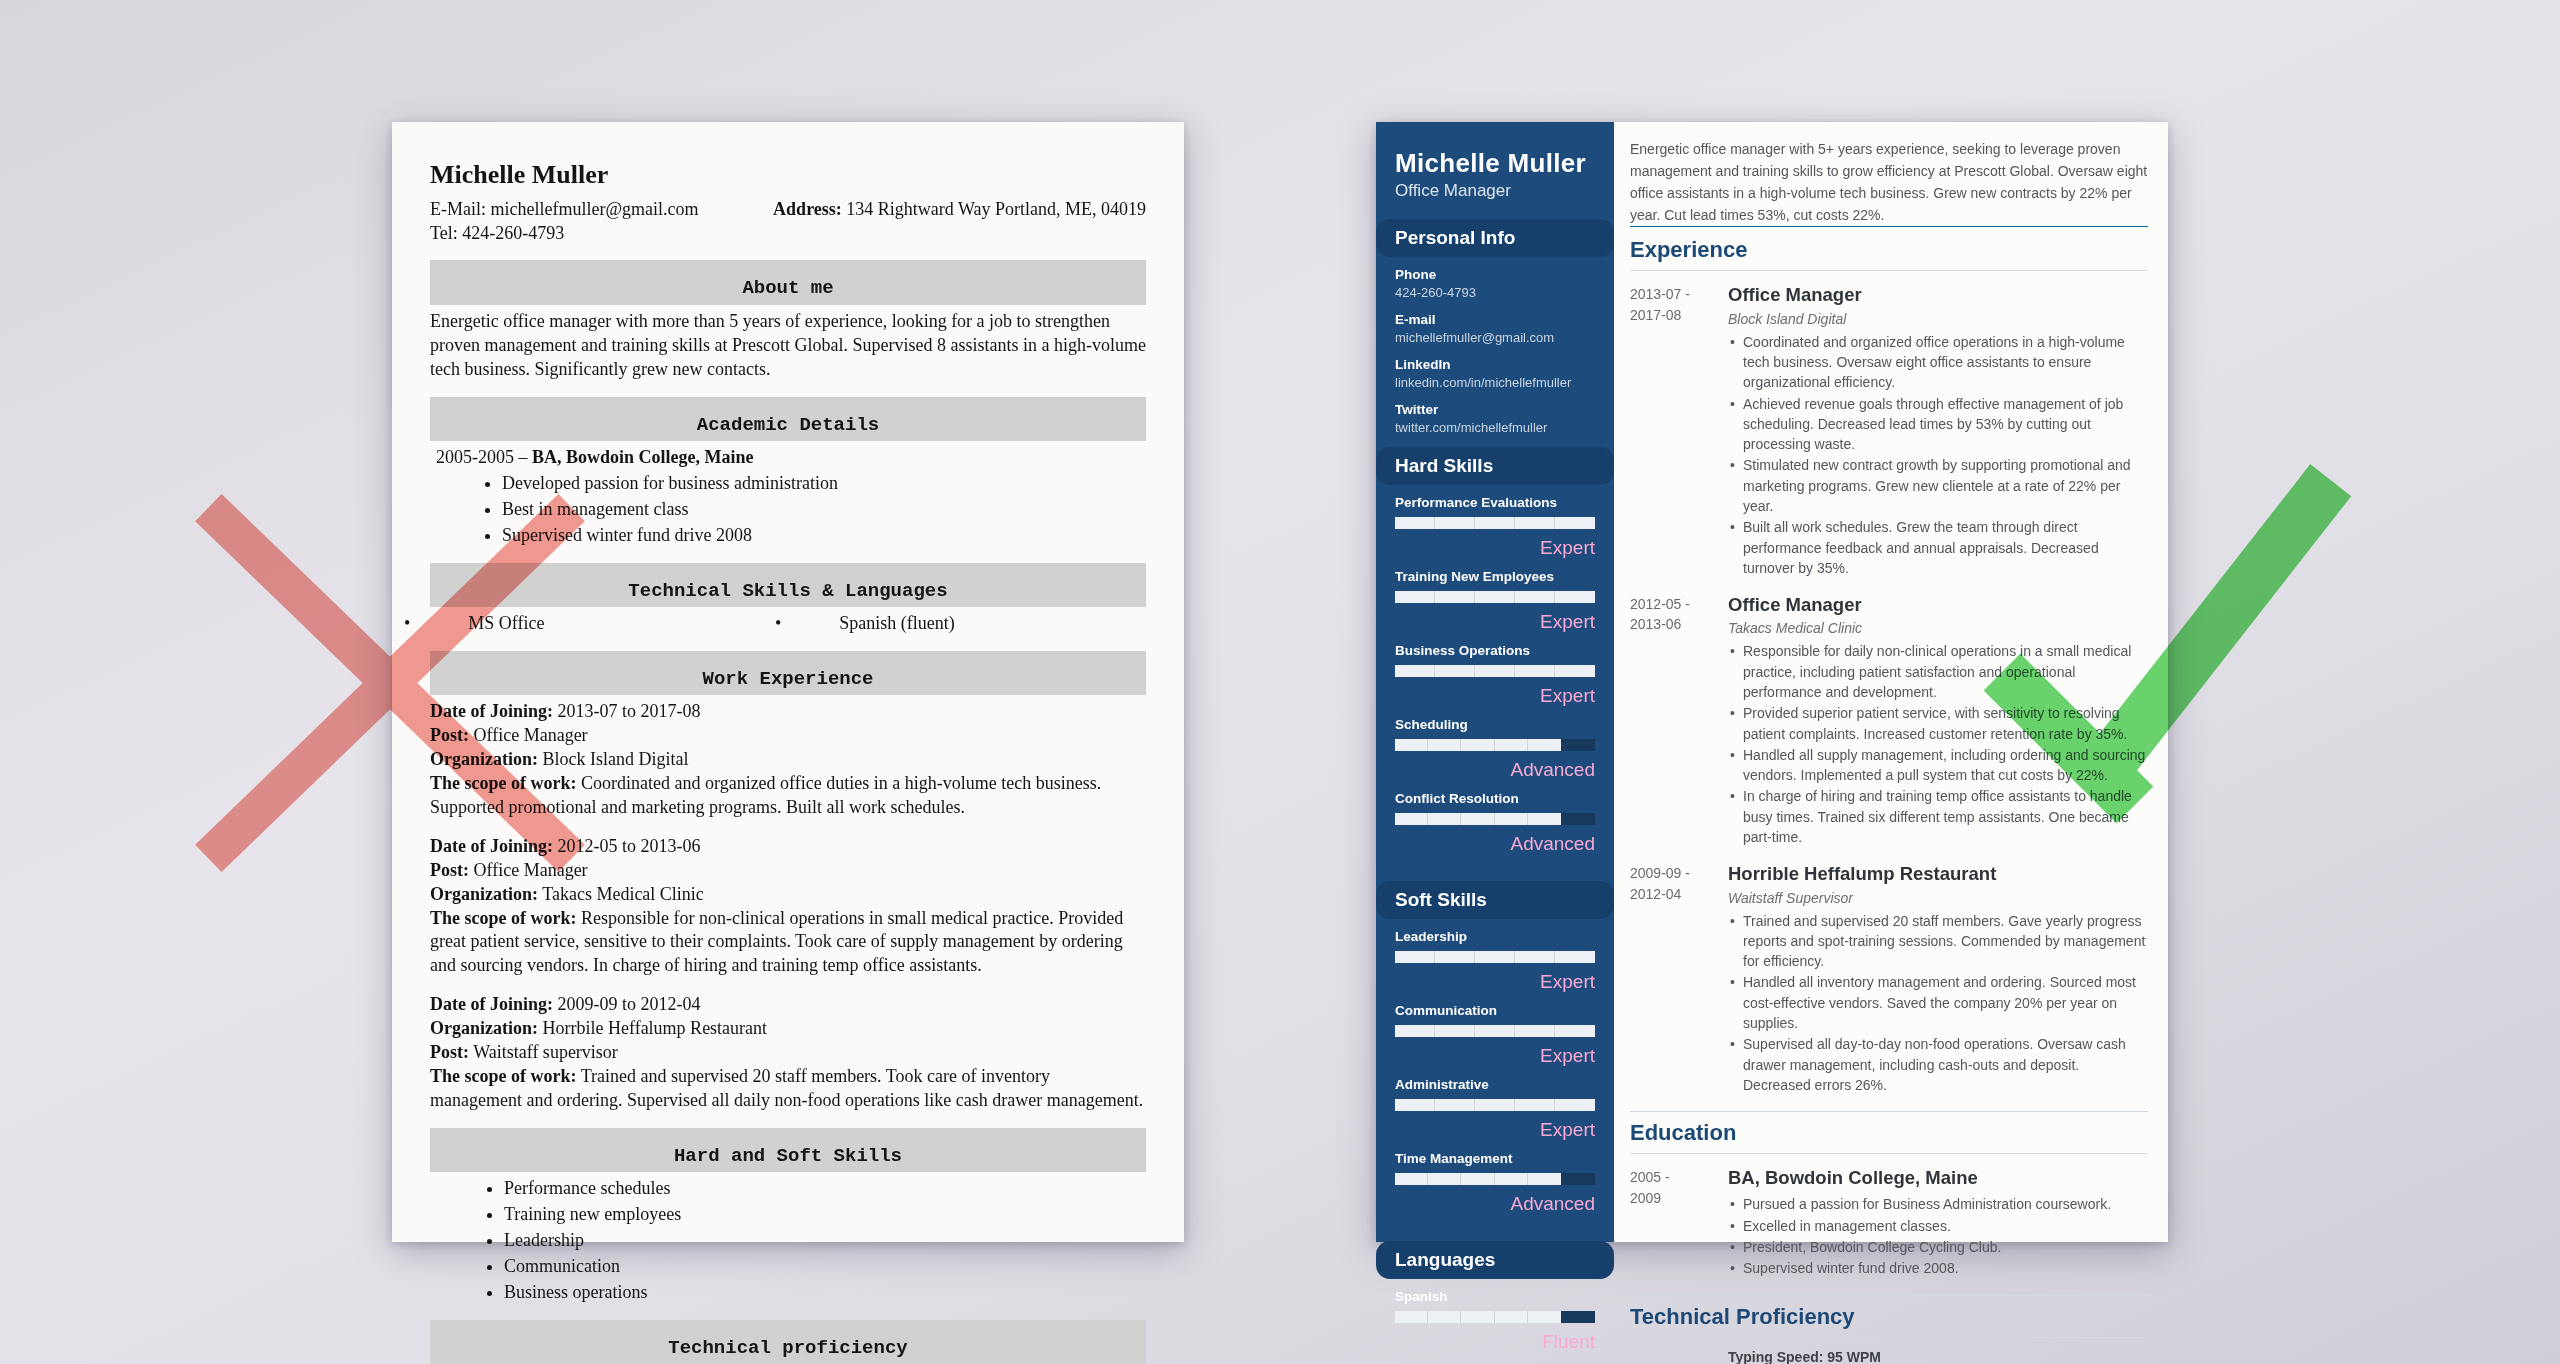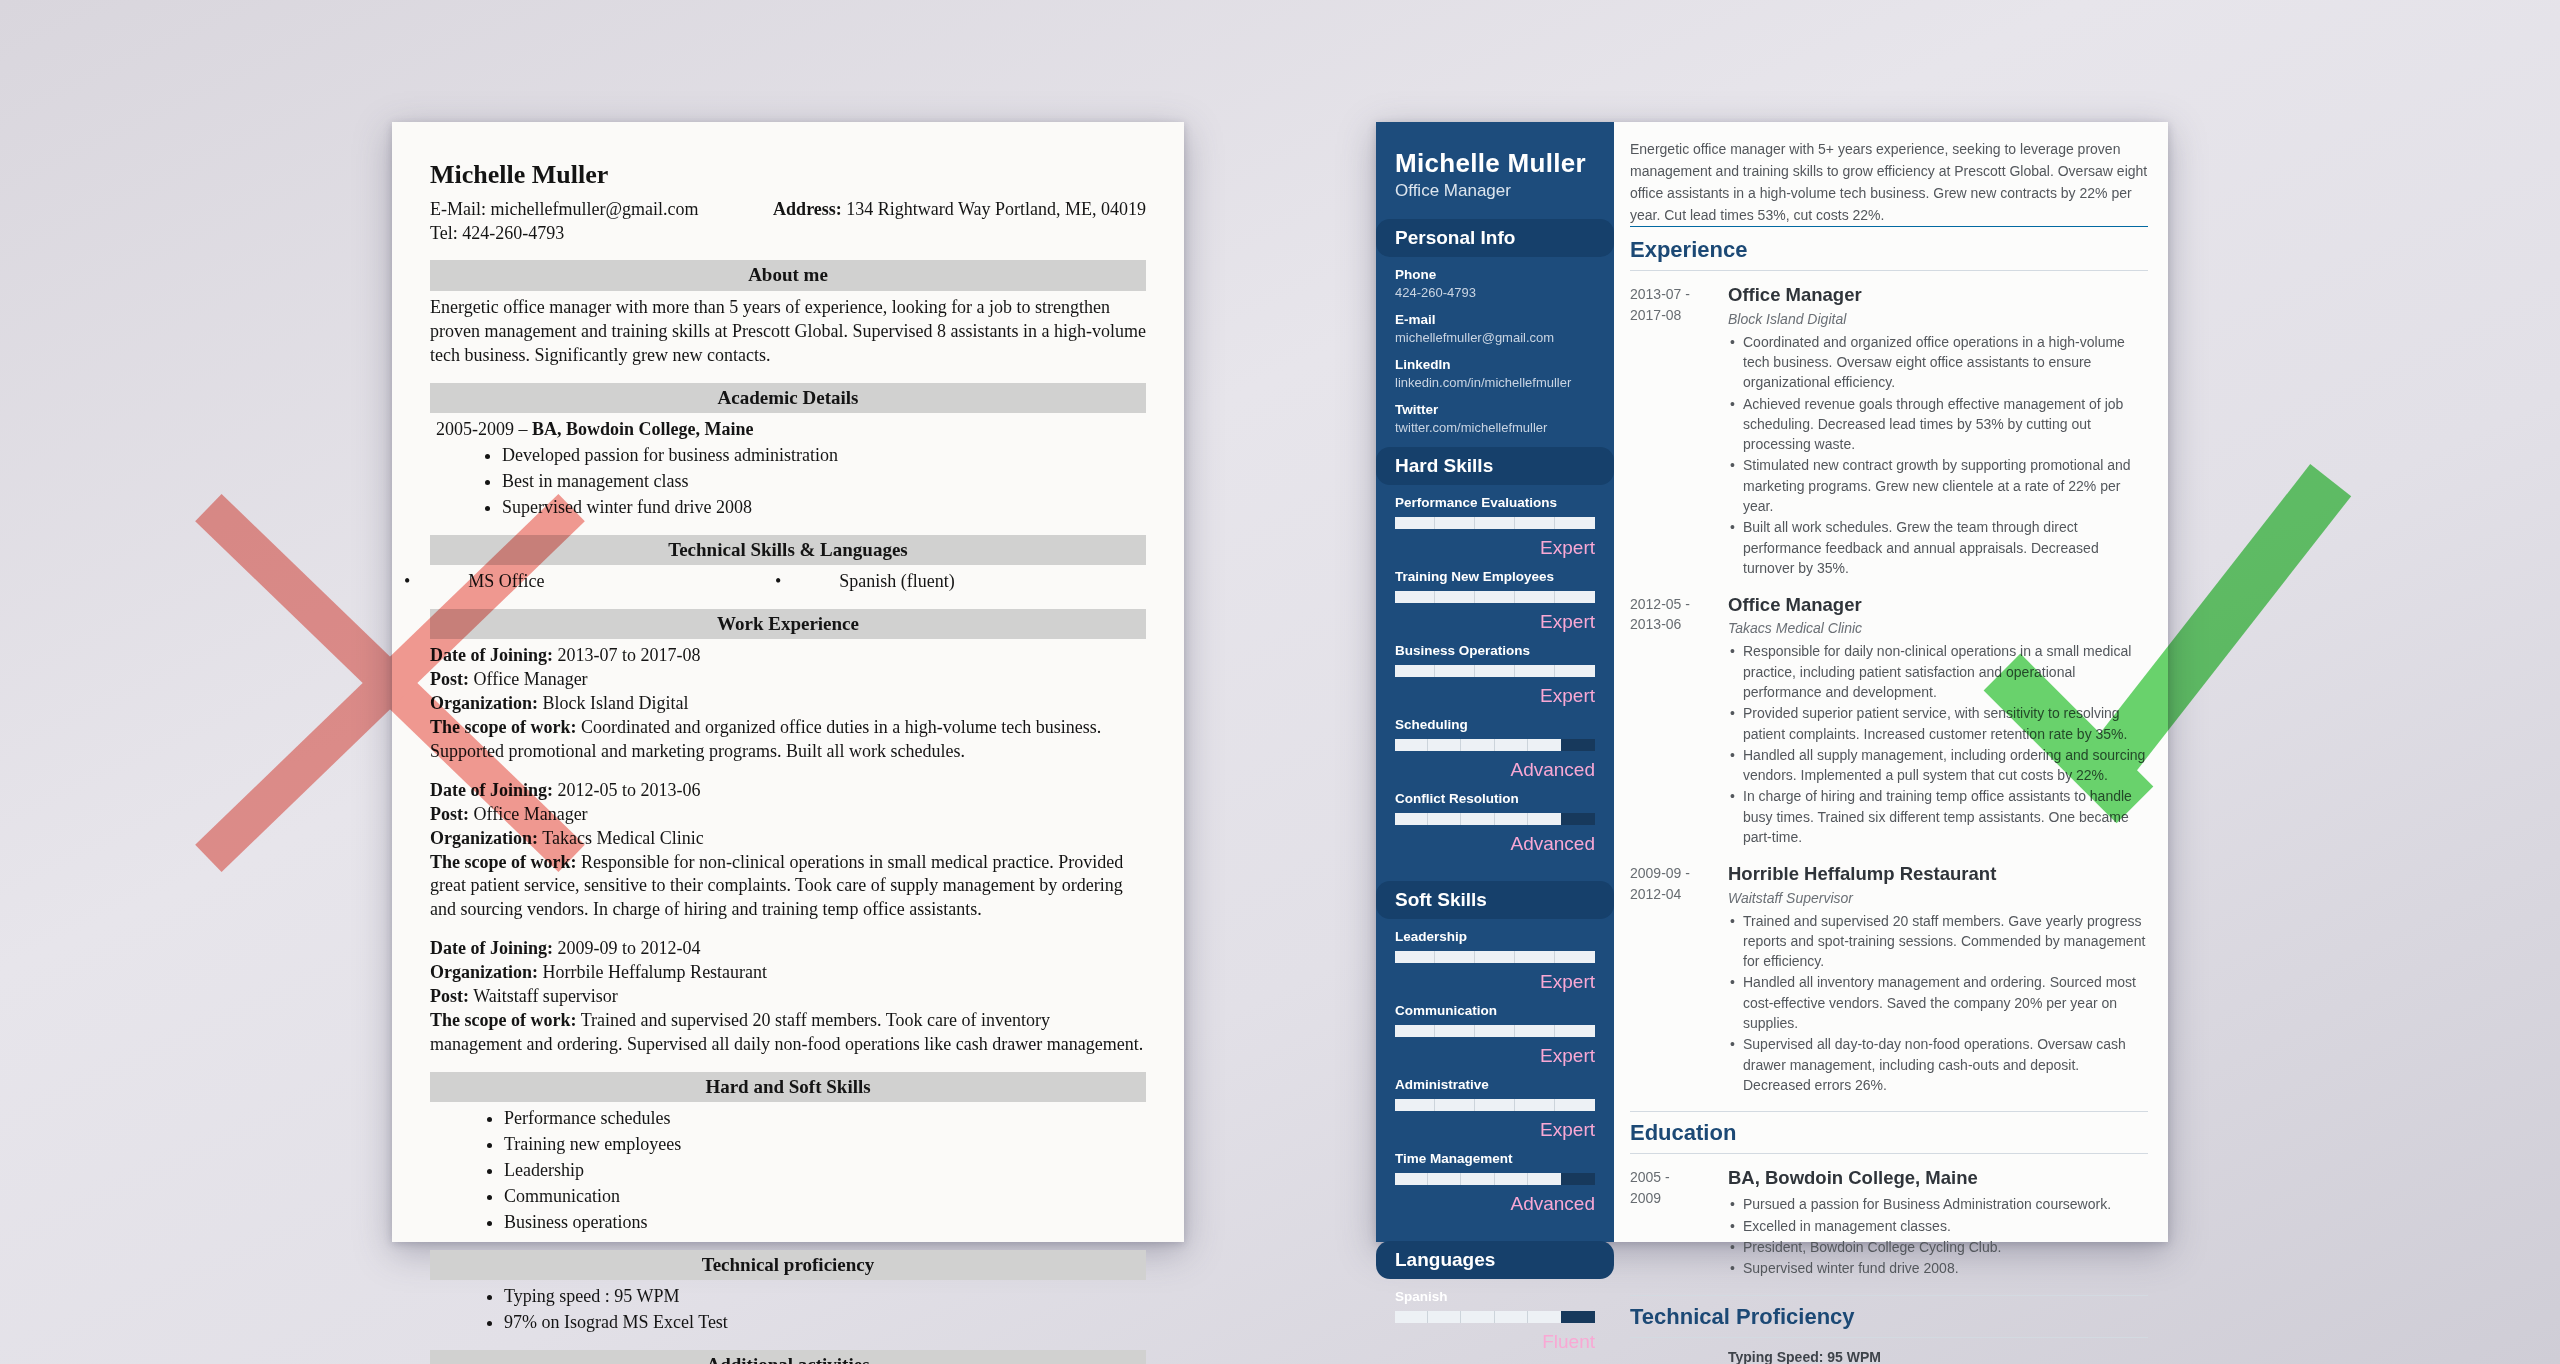--- a/index.html
+++ b/index.html
@@ -13,21 +13,21 @@
           box-shadow: 0 10px 34px rgba(70,70,95,.35), 0 2px 8px rgba(70,70,95,.25); }
 
   
   .left-page { left:392px; background:#fbfaf8; color:#141414;
                font-family:"Liberation Serif", serif; font-size:18px; line-height:1.33;
                padding:36px 38px; }
   .lname { font-size:26px; font-weight:bold; margin-bottom:5px; }
   .lcontact-row { display:flex; }
   .lcontact-right { margin-left:auto; }
   .lband { background:#d1d1d0; text-align:center; font-weight:bold; font-size:19px;
-           padding:2px 0 3px; margin:15px 0 5px; }
+           padding:16px 0 3px; margin:15px 0 5px;font-family:Liberation Mono, monospace; }
   .lpara { margin-top:2px; }
   .lacad-line { margin:2px 0 1px 6px; }
   ul.lbullets { margin:1px 0 0 72px; }
   ul.lbullets li { margin:2px 0; }
   ul.lskills { display:grid; grid-template-columns:1fr 1fr; margin:4px 0 2px -26px; }
   ul.lskills li { list-style:none; display:flex; }
   ul.lskills li::before { content:'\2022'; margin-right:58px; }
   .ljob { margin-top:15px; }
   .ljob:first-child { margin-top:2px; }
   .ljob p { margin:0; }
@@ -96,21 +96,21 @@
   <div class="lcontact-row">
     <span><span>E-Mail:</span> <span>michellefmuller@gmail.com</span></span>
     <span class="lcontact-right"><b>Address:</b> <span>134 Rightward Way Portland, ME, 04019</span></span>
   </div>
   <div><span>Tel:</span> <span>424-260-4793</span></div>
 
   <div class="lband">About me</div>
   <p class="lpara">Energetic office manager with more than 5 years of experience, looking for a job to strengthen proven management and training skills at Prescott Global. Supervised 8 assistants in a high-volume tech business. Significantly grew new contacts.</p>
 
   <div class="lband">Academic Details</div>
-  <div class="lacad-line"><span>2005-2009 –</span> <b>BA, Bowdoin College, Maine</b></div>
+  <div class="lacad-line"><span>2005-2005 –</span> <b>BA, Bowdoin College, Maine</b></div>
   <ul class="lbullets">
       <li>Developed passion for business administration</li>
       <li>Best in management class</li>
       <li>Supervised winter fund drive 2008</li>
     </ul>
 
   <div class="lband">Technical Skills &amp; Languages</div>
   <ul class="lskills">
       <li>MS Office</li>
       <li>Spanish (fluent)</li>

